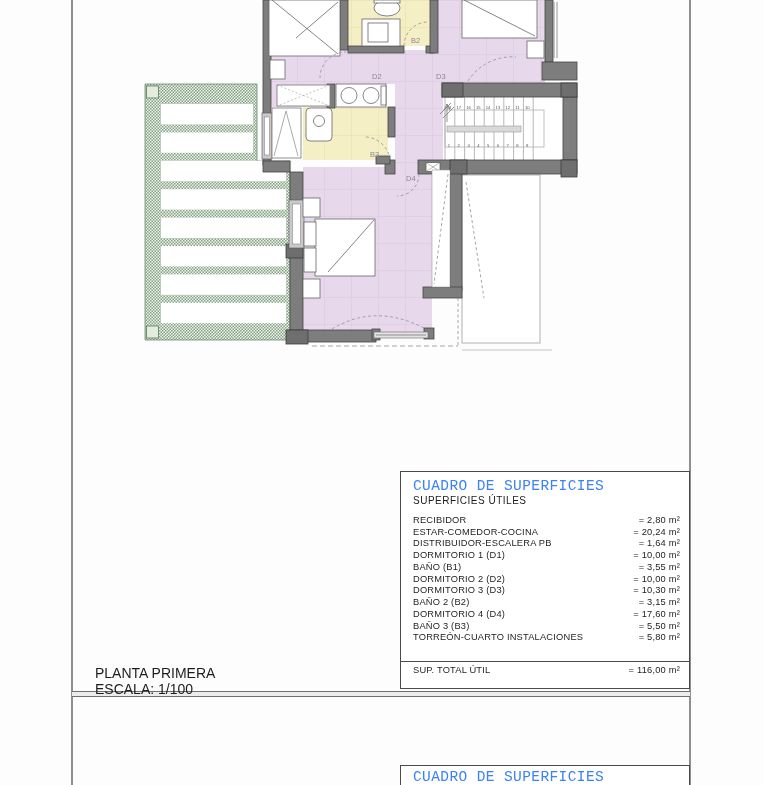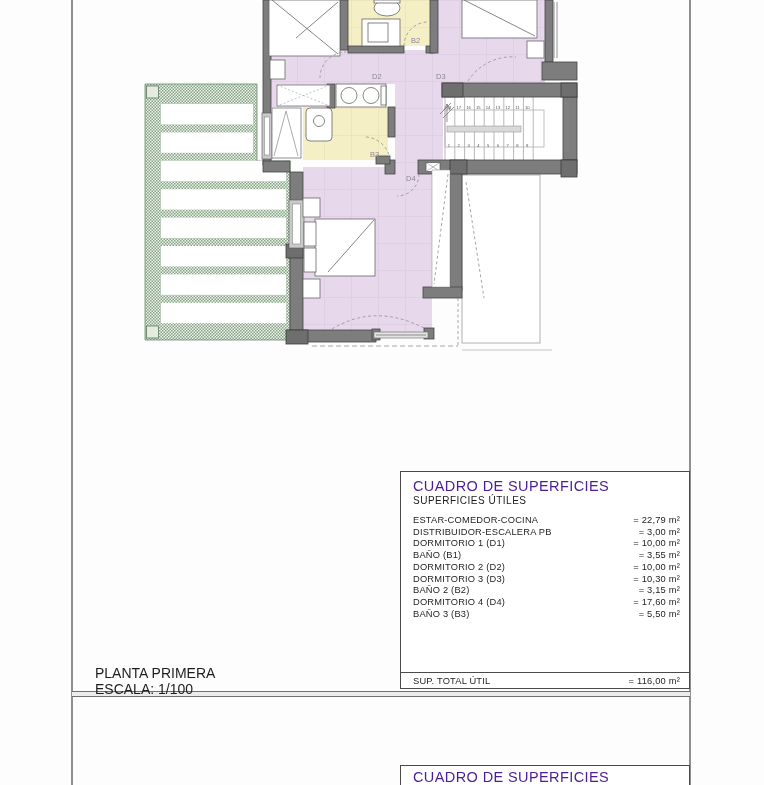--- a/index.html
+++ b/index.html
@@ -6,27 +6,27 @@
   #sheet{position:relative;width:764px;height:785px;background:#fdfdfd;overflow:hidden;
          font-family:"Liberation Sans",sans-serif;}
   .vline{position:absolute;top:0;bottom:0;width:2px;background:#8f8f8f;}
   #frame-left{left:71px;}
   #frame-right{left:689px;}
   #divider{position:absolute;left:72px;width:618px;top:691px;height:4px;
            background:#ececec;border-top:1px solid #6f6f6f;border-bottom:1px solid #6f6f6f;}
   
   #surfaces-table{position:absolute;left:400px;top:471px;width:290px;height:218px;
                   border:1px solid #4a4a4a;background:#fff;box-sizing:border-box;}
-  .tbl-title{margin:6px 0 0 12px;font-size:14.5px;letter-spacing:.4px;color:#4c1d95;}
+  .tbl-title{margin:6px 0 0 12px;font-size:14.5px;letter-spacing:.4px;color:#3b82f6;font-family:Liberation Mono, monospace;}
   .tbl-subtitle{margin:1px 0 0 12px;font-size:10px;letter-spacing:.5px;color:#1b1b1b;}
   .tbl-rows{margin-top:8px;}
   .tbl-row{display:flex;justify-content:space-between;align-items:center;
            padding:0 9px 0 12px;height:11.75px;font-size:9.3px;color:#1d1d1d;letter-spacing:.2px;}
   .tbl-row .val{white-space:nowrap;}
-  .tbl-total{position:absolute;left:0;right:0;bottom:0;height:15px;border-top:1px solid #4a4a4a;
+  .tbl-total{position:absolute;left:0;right:0;bottom:11px;height:15px;border-top:1px solid #4a4a4a;
              display:flex;justify-content:space-between;align-items:center;
              padding:0 9px 0 12px;font-size:9.3px;color:#1d1d1d;letter-spacing:.2px;gap:30px;}
   
   #title-block{position:absolute;left:95px;top:665px;font-size:14px;color:#1d1d1d;line-height:16px;}
   
   #surfaces-table-2{position:absolute;left:400px;top:765px;width:290px;height:20px;
                     border:1px solid #4a4a4a;border-bottom:none;background:#fff;box-sizing:border-box;}
   #surfaces-table-2 .tbl-title{margin-top:3px;}
   svg text{font-family:"Liberation Sans",sans-serif;}
 </style>
@@ -265,26 +265,30 @@
 
   <div class="vline" id="frame-left"></div>
   <div class="vline" id="frame-right"></div>
   <div id="divider"></div>
 
   <div id="surfaces-table">
     <div class="tbl-title">CUADRO DE SUPERFICIES</div>
     <div class="tbl-subtitle">SUPERFICIES ÚTILES</div>
     <div class="tbl-rows" id="tbl-rows">
         <div class="tbl-row">
+          <span>RECIBIDOR</span>
+          <span class="val">= 2,80 m²</span>
+        </div>
+        <div class="tbl-row">
           <span>ESTAR-COMEDOR-COCINA</span>
-          <span class="val">= 22,79 m²</span>
+          <span class="val">= 20,24 m²</span>
         </div>
         <div class="tbl-row">
           <span>DISTRIBUIDOR-ESCALERA PB</span>
-          <span class="val">= 3,00 m²</span>
+          <span class="val">= 1,64 m²</span>
         </div>
         <div class="tbl-row">
           <span>DORMITORIO 1 (D1)</span>
           <span class="val">= 10,00 m²</span>
         </div>
         <div class="tbl-row">
           <span>BAÑO (B1)</span>
           <span class="val">= 3,55 m²</span>
         </div>
         <div class="tbl-row">
@@ -299,20 +303,24 @@
           <span>BAÑO 2 (B2)</span>
           <span class="val">= 3,15 m²</span>
         </div>
         <div class="tbl-row">
           <span>DORMITORIO 4 (D4)</span>
           <span class="val">= 17,60 m²</span>
         </div>
         <div class="tbl-row">
           <span>BAÑO 3 (B3)</span>
           <span class="val">= 5,50 m²</span>
+        </div>
+        <div class="tbl-row">
+          <span>TORREÓN-CUARTO INSTALACIONES</span>
+          <span class="val">= 5,80 m²</span>
         </div>
       </div>
     <div class="tbl-total">
       <span>SUP. TOTAL ÚTIL</span>
       <span class="val">= 116,00 m²</span>
     </div>
   </div>
 
   <div id="title-block">
     <div>PLANTA PRIMERA</div>

